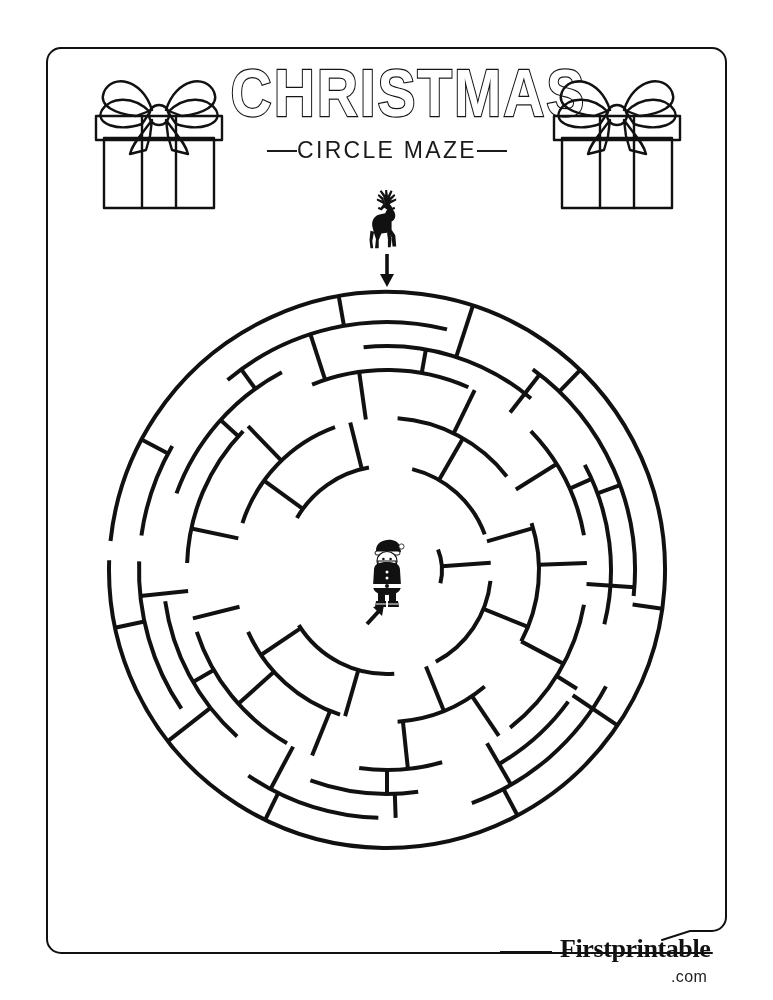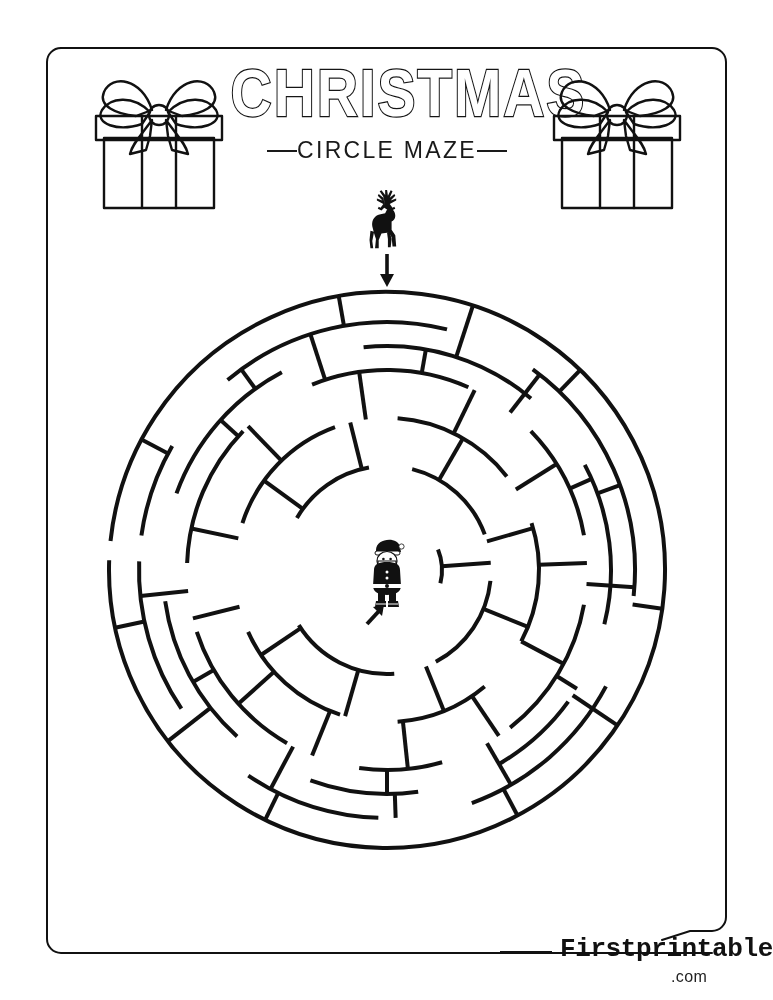--- a/index.html
+++ b/index.html
@@ -124,21 +124,21 @@
     left: 0px;
     top: 26px;
     width: 52px;
     height: 3px;
     background: #111111;
   }
   .logo-name {
     position: absolute;
     left: 60px;
     top: 9px;
-    font-family: Liberation Mono, monospace;
+    font-family: Liberation Serif, serif;
     font-weight: 700;
     font-size: 26px;
     letter-spacing: -0.4px;
     color: #111111;
     white-space: nowrap;
   }
   .logo-tld {
     position: absolute;
     left: 171px;
     top: 43px;

